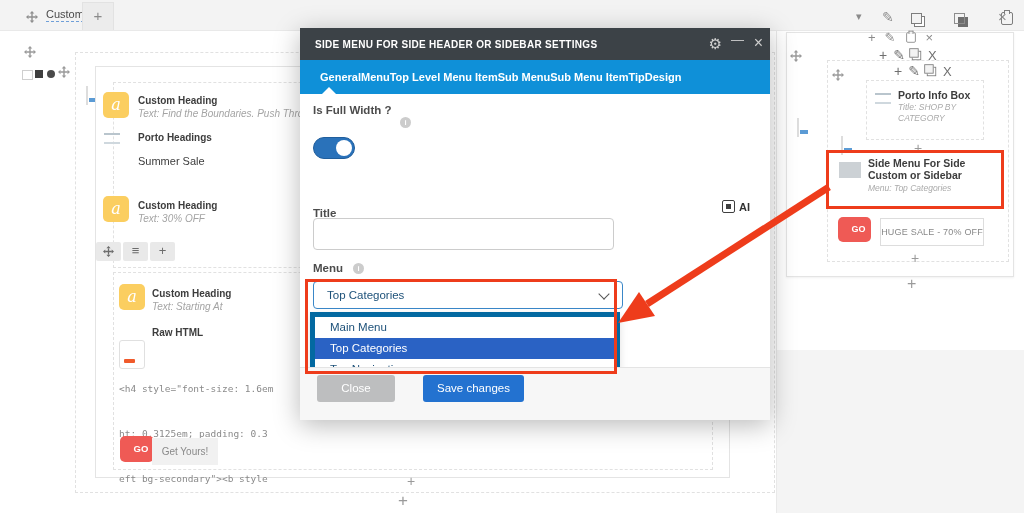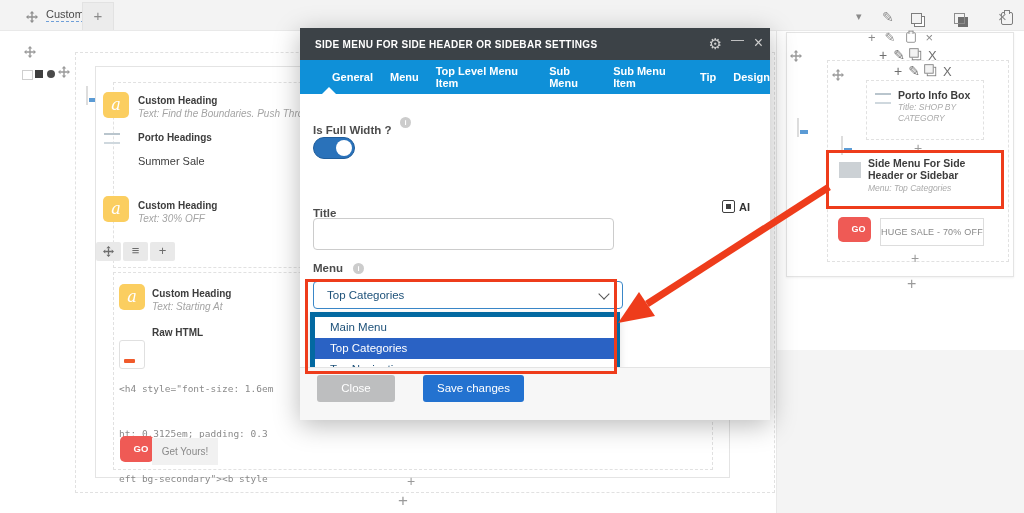--- a/index.html
+++ b/index.html
@@ -49,21 +49,21 @@
   .thumb{background:#fff;border:1px solid #ddd;position:relative;}
   .thumb::before{content:"";position:absolute;left:2px;top:2px;right:2px;height:3px;background:#eee;}
   .thumb::after{content:"";position:absolute;left:2px;bottom:2px;width:8px;height:4px;background:#5b9bd5;}
 
   
   .modal{left:300px;top:28px;width:470px;height:392px;background:#fff;z-index:10;
     box-shadow:0 5px 25px rgba(0,0,0,.28);}
   .m-header{position:absolute;left:0;top:0;right:0;height:32px;background:#3c4247;display:flex;align-items:center;}
   .m-title{color:#fff;font-size:10px;font-weight:bold;letter-spacing:.3px;margin-left:15px;}
   .m-tabs{position:absolute;left:0;top:32px;right:0;height:34px;background:#0f90d8;display:flex;align-items:center;
-    gap:17px;padding-left:32px;}
+    gap:0;padding-left:20px;}
   .m-tab{color:#fff;font-size:11px;font-weight:bold;cursor:pointer;}
   .m-caret{position:absolute;left:22px;bottom:0;width:0;height:0;border-left:7px solid transparent;
     border-right:7px solid transparent;border-bottom:7px solid #fff;}
   .m-body{position:absolute;left:0;top:66px;right:0;bottom:52px;background:#fff;}
   .f-label{font-size:11.5px;font-weight:bold;color:#4c4c4c;}
   .info-i{display:inline-block;width:11px;height:11px;background:#ccc;border-radius:50%;color:#fff;
     font-size:7.5px;font-weight:bold;text-align:center;line-height:11px;vertical-align:1px;margin-left:5px;}
   .info-i::after{content:"i";}
   .toggle{width:40px;height:20px;border-radius:11px;background:#2a72ba;border:1.5px solid #205e9c;position:relative;}
   .toggle::after{content:"";position:absolute;right:2px;top:2px;width:16px;height:16px;background:#fff;border-radius:50%;}
@@ -211,27 +211,27 @@
   <div class="abs dash" style="left:866px;top:80px;width:116px;height:58px;background:#fff;">
     <span class="mini-lines" style="position:absolute;left:8px;top:12px;"></span>
     <div style="position:absolute;left:31px;top:8px;font-size:10.5px;font-weight:bold;color:#3d3d3d;">Porto Info Box</div>
     <div style="position:absolute;left:31px;top:21px;width:76px;font-size:8.5px;font-style:italic;color:#aaa;line-height:11px;">Title: SHOP BY CATEGORY</div>
   </div>
   <span class="abs plus" style="left:914px;top:141px;font-size:14px;">+</span>
 
   
   <div class="abs" style="left:831px;top:155px;width:164px;height:45px;background:#fff;">
     <span class="gray-sq" style="position:absolute;left:8px;top:7px;width:22px;height:16px;"></span>
-    <div style="position:absolute;left:37px;top:2px;width:126px;font-size:10.5px;font-weight:bold;color:#3d3d3d;line-height:12px;">Side Menu For Side Header or Sidebar</div>
+    <div style="position:absolute;left:37px;top:2px;width:126px;font-size:10.5px;font-weight:bold;color:#3d3d3d;line-height:12px;">Side Menu For Side Custom or Sidebar</div>
     <div style="position:absolute;left:37px;top:28px;font-size:8.5px;font-style:italic;color:#aaa;">Menu: Top Categories</div>
   </div>
 
   
   <div class="abs go-badge" style="left:838px;top:217px;width:25px;height:25px;font-size:9px;line-height:25px;">GO</div>
-  <div class="abs" style="left:880px;top:218px;width:102px;height:26px;background:#fff;border:1px solid #ddd;color:#888;font-size:9px;text-align:left;line-height:26px;letter-spacing:.2px;">HUGE SALE - 70% OFF</div>
+  <div class="abs" style="left:880px;top:218px;width:102px;height:26px;background:#fff;border:1px solid #ddd;color:#888;font-size:9px;text-align:right;line-height:26px;letter-spacing:.2px;">HUGE SALE - 70% OFF</div>
 
   <span class="abs plus" style="left:911px;top:251px;font-size:14px;">+</span>
   <span class="abs plus" style="left:907px;top:276px;font-size:16px;">+</span>
 
   
   <div class="abs modal">
     <div class="m-header">
       <span class="m-title">SIDE MENU FOR SIDE HEADER OR SIDEBAR SETTINGS</span>
       <span style="position:absolute;right:48px;top:7px;color:#cfcfcf;font-size:15px;">⚙</span>
       <span style="position:absolute;right:26px;top:4px;color:#cfcfcf;font-size:13px;">—</span>
@@ -241,21 +241,21 @@
       <span class="m-tab">General</span>
       <span class="m-tab">Menu</span>
       <span class="m-tab">Top Level Menu Item</span>
       <span class="m-tab">Sub Menu</span>
       <span class="m-tab">Sub Menu Item</span>
       <span class="m-tab">Tip</span>
       <span class="m-tab">Design</span>
       <span class="m-caret"></span>
     </div>
     <div class="m-body">
-      <span class="f-label" style="position:absolute;left:13px;top:30px;">Is Full Width ?</span>
+      <span class="f-label" style="position:absolute;left:13px;top:10px;">Is Full Width ?</span>
       <span class="info-i" style="position:absolute;left:95px;top:23px;"></span>
       <div class="toggle" style="position:absolute;left:13px;top:43px;"></div>
 
       <span class="f-label" style="position:absolute;left:13px;top:105px;margin-top:8px;">Title</span>
       <span style="position:absolute;right:20px;top:103px;"><span class="ai-chip"></span><span class="ai-txt">AI</span></span>
       <input class="t-input" style="position: absolute; left: 13px; top: 124px;" value="">
 
       <span class="f-label" style="position:absolute;left:13px;top:168px;">Menu</span>
       <span class="info-i" style="position:absolute;left:48px;top:169px;"></span>
       <div class="sel" style="position:absolute;left:13px;top:187px;">

